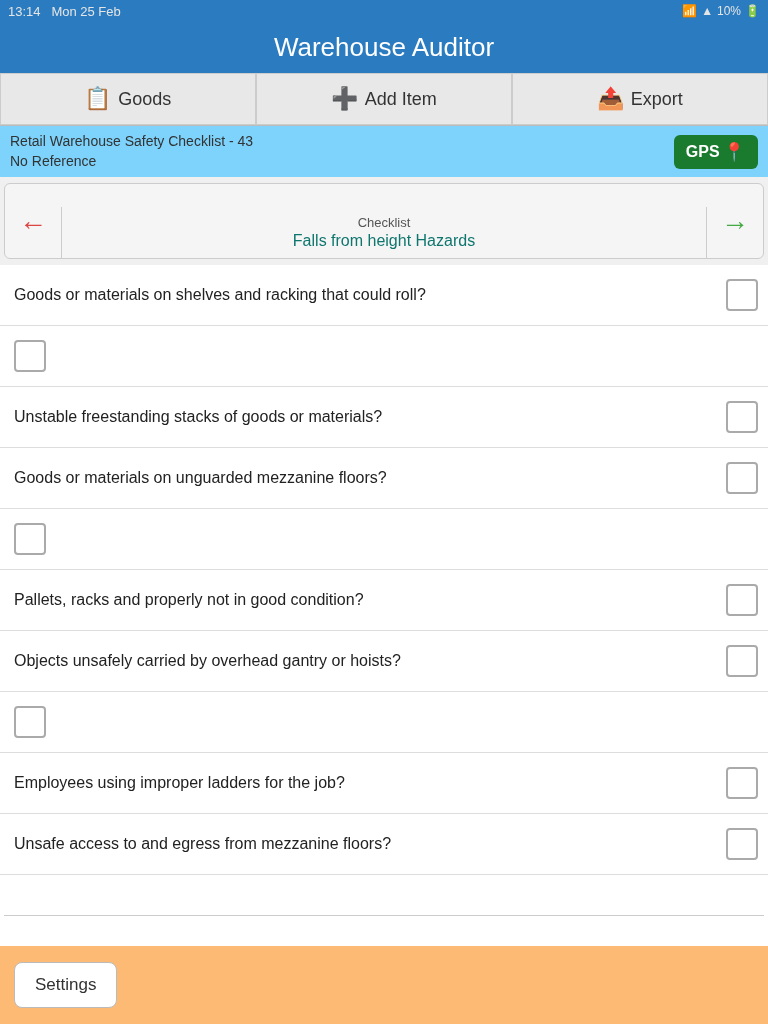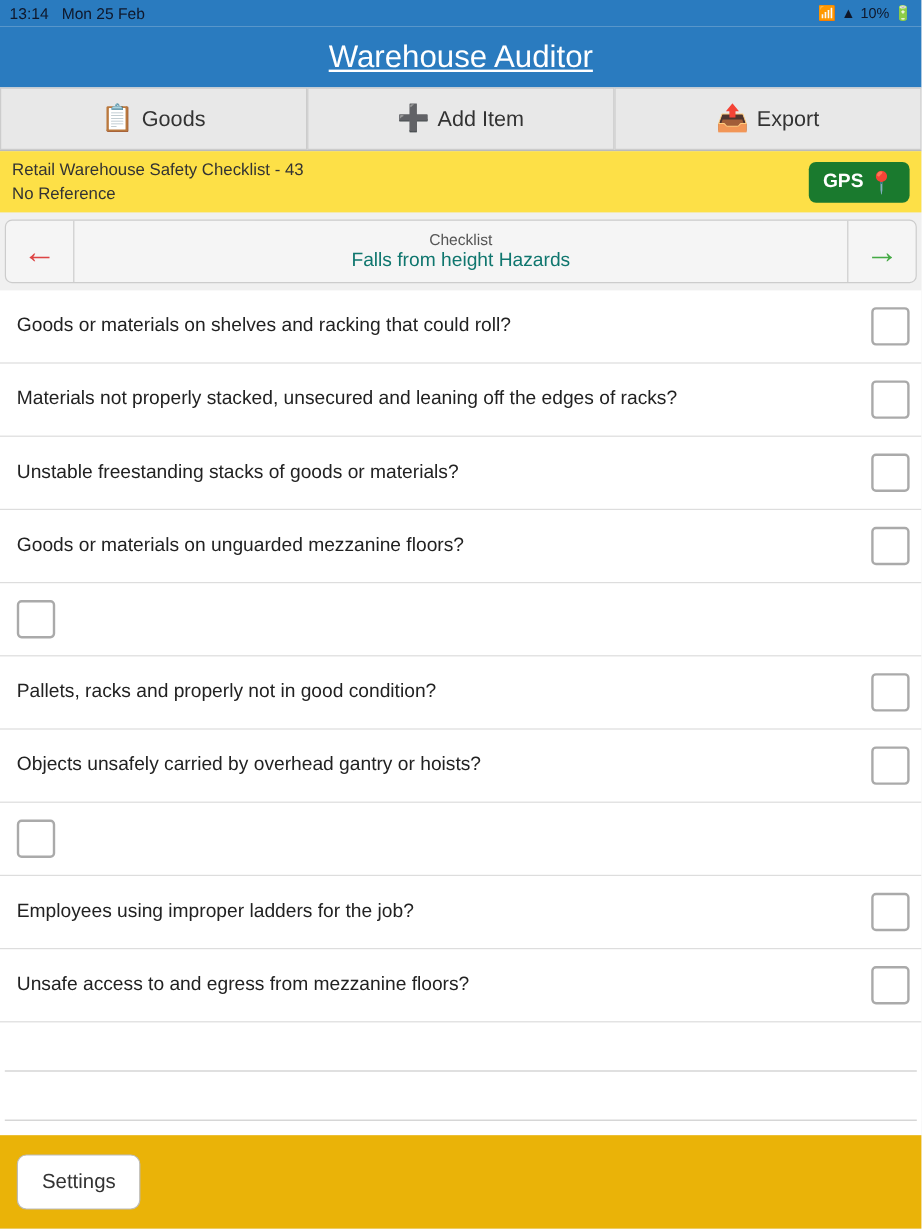--- a/index.html
+++ b/index.html
@@ -9,21 +9,21 @@
       width: 768px;
       height: 1024px;
       overflow: hidden;
       display: flex;
       flex-direction: column;
     }
 
     
     .status-bar {
       background: #2a7bbf;
-      color: #0f172a;
+      color: #e5e5e5;
       font-size: 13px;
       padding: 2px 8px;
       display: flex;
       justify-content: space-between;
       align-items: center;
       height: 22px;
       flex-shrink: 0;
     }
     .status-right {
       display: flex;
@@ -34,21 +34,20 @@
 
     
     .header {
       background: #2a7bbf;
       color: white;
       text-align: center;
       padding: 10px;
       font-size: 26px;
       font-weight: 500;
       flex-shrink: 0;
-      text-decoration: underline;
     }
 
     
     .toolbar {
       display: flex;
       background: #e0e0e0;
       border-bottom: 1px solid #bbb;
       flex-shrink: 0;
     }
     .toolbar-btn {
@@ -67,21 +66,21 @@
     .toolbar-btn .btn-icon {
       font-size: 22px;
     }
 
     
     .reference-bar {
       display: flex;
       justify-content: space-between;
       align-items: center;
       padding: 6px 10px;
-      background: #fde047;
+      background: #7dd3fc;
       flex-shrink: 0;
     }
     .reference-text {
       font-size: 14px;
       color: #333;
       line-height: 1.4;
     }
     .gps-badge {
       background: #1a7a2e;
       color: white;
@@ -119,20 +118,21 @@
       justify-content: center;
     }
     .nav-arrow.left { color: #d44; }
     .nav-arrow.right { color: #4a4; }
     .checklist-label {
       flex: 1;
       text-align: center;
       padding: 8px 4px;
       border-left: 1px solid #ccc;
       border-right: 1px solid #ccc;
+      margin-top: 23px;
     }
     .checklist-label .label-title {
       font-size: 13px;
       color: #555;
     }
     .checklist-label .label-name {
       font-size: 16px;
       color: #0f766e;
       margin-top: 2px;
     }
@@ -173,21 +173,21 @@
       flex: 0 0 120px;
     }
     .bottom-divider {
       height: 1px;
       background: #ccc;
       margin: 0 4px;
     }
 
     
     .footer {
-      background: #eab308;
+      background: #fdba74;
       padding: 16px 14px;
       flex-shrink: 0;
       display: flex;
       align-items: flex-end;
     }
     .settings-btn {
       background: white;
       border: 1px solid #bbb;
       border-radius: 8px;
       padding: 12px 20px;
@@ -252,21 +252,20 @@
   <button class="nav-arrow right">→</button>
 </div>
 
 <div class="checklist-container">
   <div id="checklist-items-container">
   <div class="checklist-item">
         <span class="checklist-item-text">Goods or materials on shelves and racking that could roll?</span>
         <div class="checklist-checkbox"></div>
       </div>
       <div class="checklist-item">
-        <span class="checklist-item-text">Materials not properly stacked, unsecured and leaning off the edges of racks?</span>
         <div class="checklist-checkbox"></div>
       </div>
       <div class="checklist-item">
         <span class="checklist-item-text">Unstable freestanding stacks of goods or materials?</span>
         <div class="checklist-checkbox"></div>
       </div>
       <div class="checklist-item">
         <span class="checklist-item-text">Goods or materials on unguarded mezzanine floors?</span>
         <div class="checklist-checkbox"></div>
       </div>

